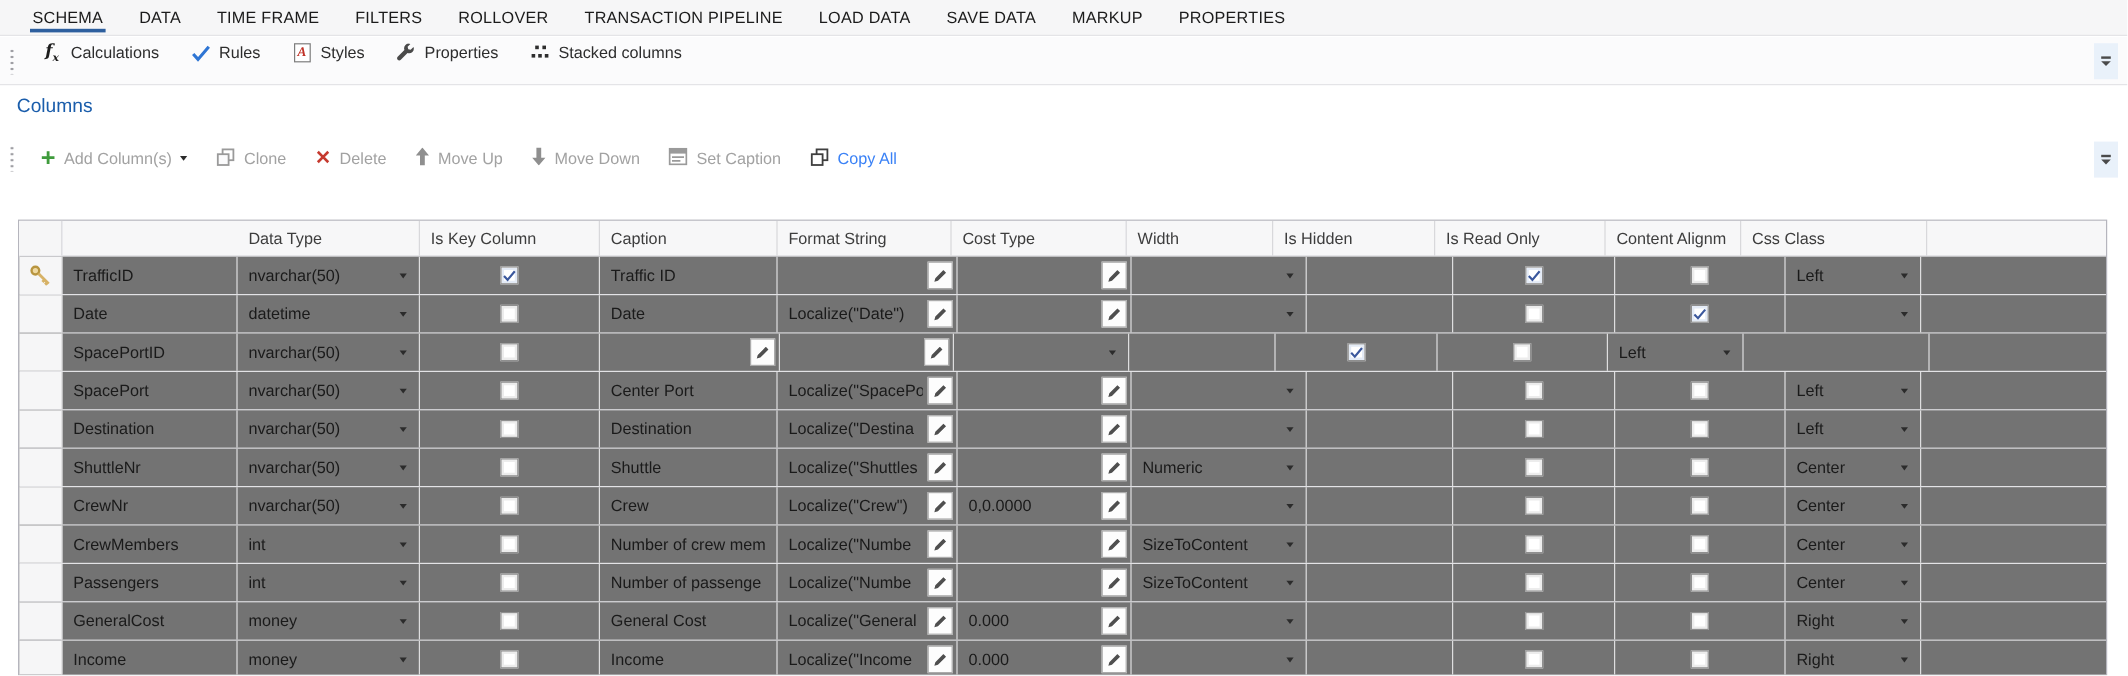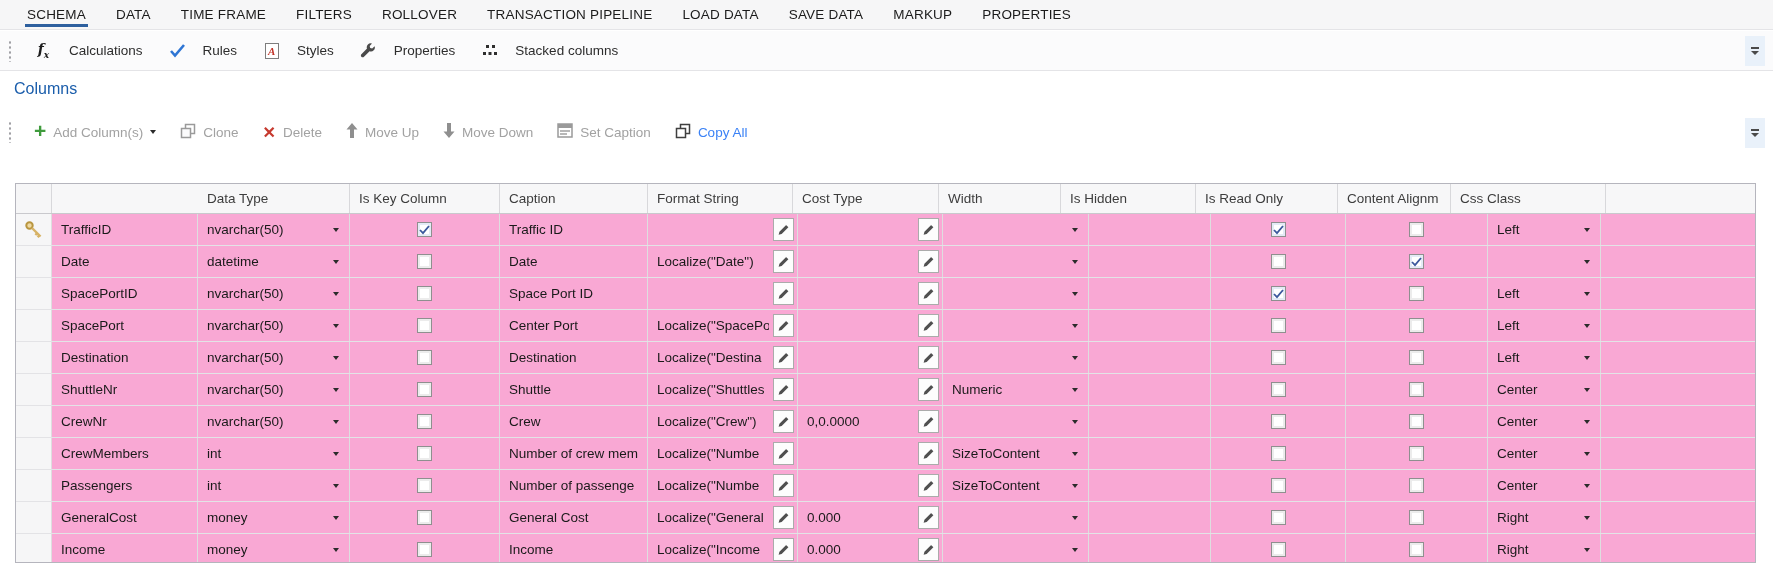--- a/index.html
+++ b/index.html
@@ -28,21 +28,21 @@
     position:absolute; left:0; top:31px; width:100%; height:40px;
     background:#fbfbfc; border-bottom:1px solid #e4e4e7;
     display:flex; align-items:center; padding-left:6px;
   }
   .grip {
     width:4px; height:22px; margin:0 10px 0 2px;
     background-image:radial-gradient(circle, #9f9fa4 1px, transparent 1.3px);
     background-size:4px 5px; background-repeat:repeat-y; background-position:center top;
   }
   .tb-item {
-    display:flex; align-items:center; gap:17px; padding:0 13px;
+    display:flex; align-items:flex-start; gap:7px; padding:0 13px;
     font-size:13.5px; color:#2d2d2d; white-space:nowrap; cursor:default; height:30px;
   }
   .tb-item .ic { display:flex; align-items:center; justify-content:center; width:17px; height:17px; }
   .fx-glyph { font-family:"DejaVu Serif", serif; font-style:italic; font-weight:bold; font-size:14px; color:#1d1d1d; }
   .fx-glyph sub { font-size:9px; }
   .styles-glyph {
     width:14px; height:16px; border:1px solid #7d7d7d; background:#fff;
     font-family:"Liberation Serif", serif; font-style:italic; font-weight:bold;
     color:#c03227; font-size:11px; display:flex; align-items:center; justify-content:center;
   }
@@ -72,21 +72,21 @@
   
   .grid {
     position:absolute; left:15px; top:183px; width:1741px; height:380px;
     border:1px solid #b5b5bd; background:#fff; overflow:hidden; font-size:13.5px;
   }
   .grid-header { display:flex; height:30px; background:#f7f7f8; border-bottom:1px solid #c9c9cd; }
   .gh-cell {
     display:flex; align-items:center; padding-left:9px; color:#3d3d3d;
     border-right:1px solid #d8d8db; white-space:nowrap; overflow:hidden; flex:none;
   }
-  .grid-row { display:flex; height:32px; border-bottom:1px solid #e3e3e6; background:#f9a8d4; }
+  .grid-row { display:flex; height:32px; border-bottom:1px solid #e3e3e6; background:#737373; }
   .g-cell {
     display:flex; align-items:center; border-right:1px solid #dededf;
     white-space:nowrap; overflow:hidden; flex:none; color:#1a1a1a;
   }
   .g-cell.texty { padding-left:9px; }
   .g-cell.rowhead { background:#f6f6f7; justify-content:center; }
   .gh-cell.rowhead { background:#f6f6f7; }
   .g-cell.dropdown { justify-content:space-between; padding-left:9px; padding-right:10px; }
   .g-cell.checkboxy { justify-content:center; }
   .g-cell.editor { justify-content:space-between; padding-left:9px; padding-right:3px; gap:4px; }
@@ -373,21 +373,20 @@
         <div class="grid-row">
           <div class="g-cell rowhead" style="width: 36px;"></div>
           <div class="g-cell texty" style="width: 146px;">SpacePortID</div>
           <div class="g-cell dropdown" style="width: 152px;">
             <span>nvarchar(50)</span>
             <span class="caret small"></span>
           </div>
           <div class="g-cell checkboxy" style="width: 150px;">
             <span class="checkbox"></span>
           </div>
-          <div class="g-cell texty" style="width: 148px;">Space Port ID</div>
           <div class="g-cell editor" style="width: 150px;">
             <span class="editor-text"></span>
             <span class="edit-btn">
               <svg width="13" height="13" viewBox="0 0 16 16">
                 <path d="M10.8 2l3.2 3.2-8.3 8.3L2 14.5l1-3.7L11.3 2.5z" fill="#4f4f4f"></path>
               </svg>
             </span>
           </div>
           <div class="g-cell editor" style="width: 145px;">
             <span class="editor-text"></span>

